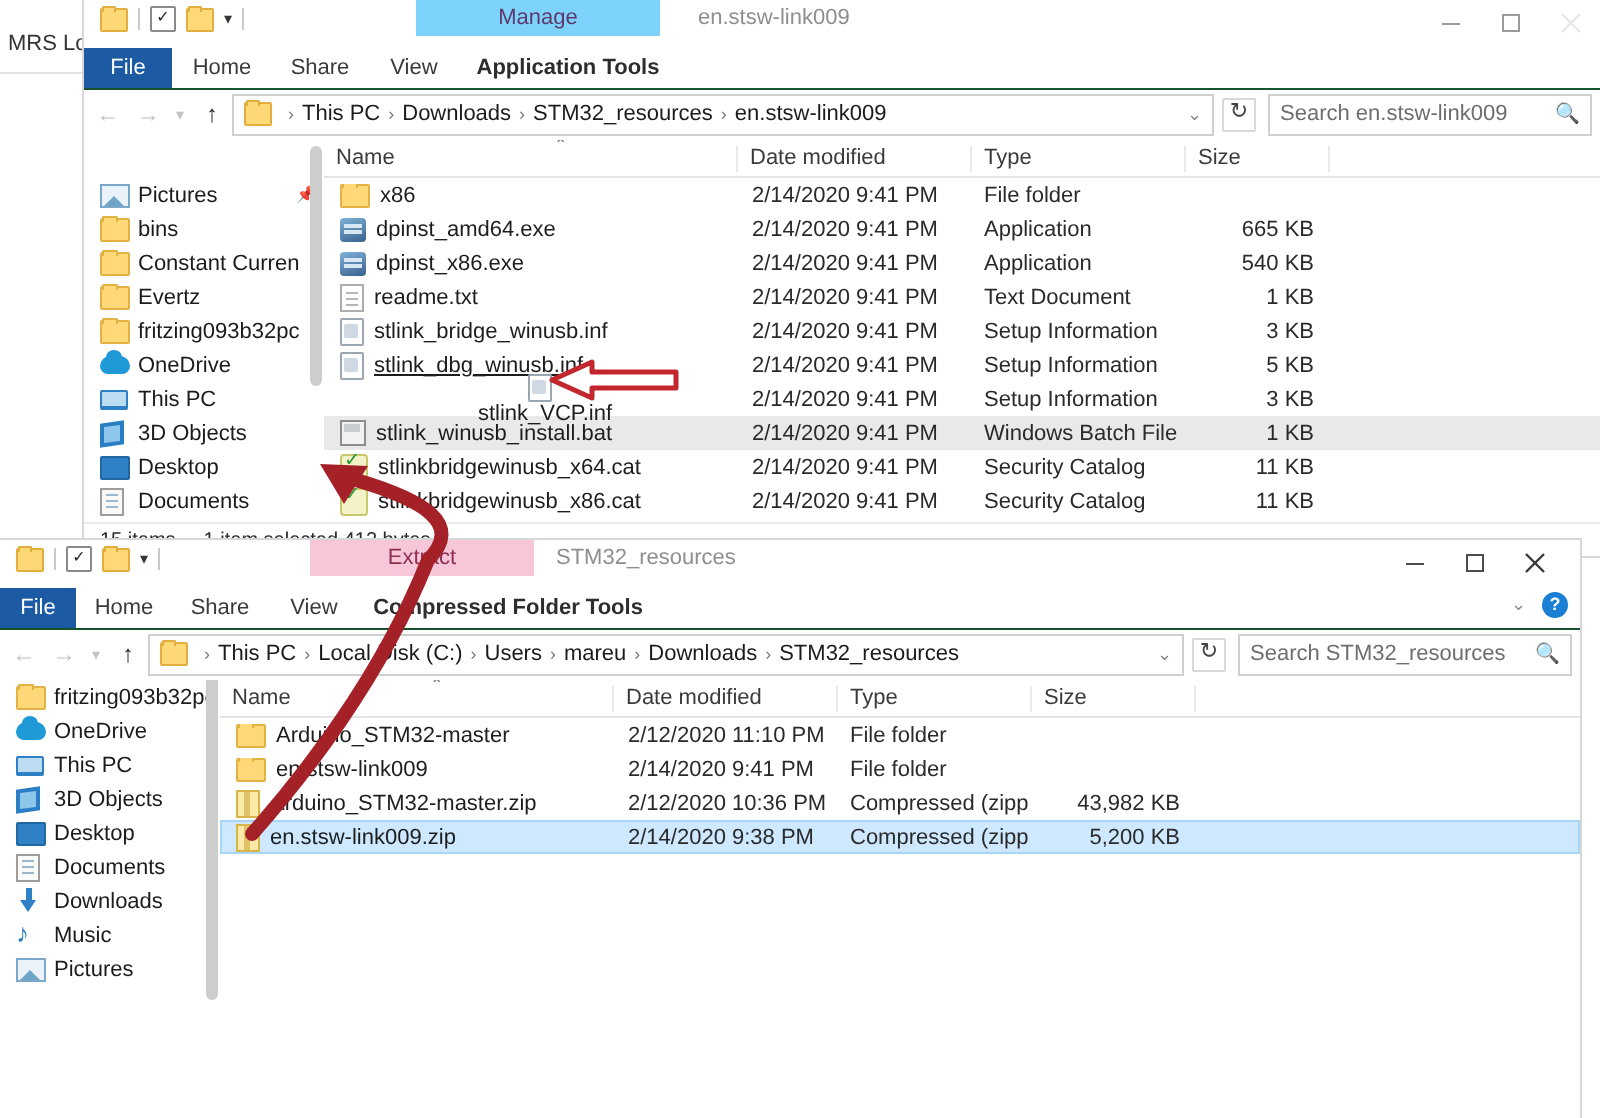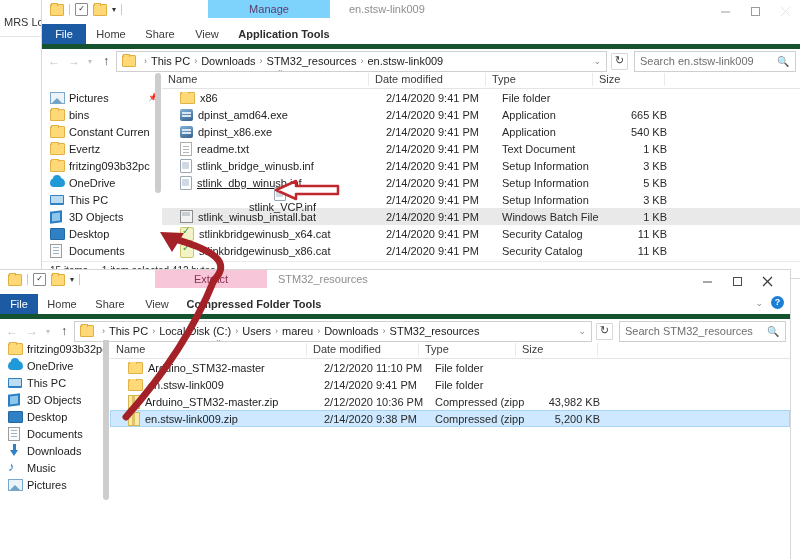--- a/index.html
+++ b/index.html
@@ -21,21 +21,21 @@
   .qat-check{width:11px;height:11px;border:1px solid #8a8a8a;border-radius:1px;color:#222;font-size:8px;line-height:10px;text-align:center;}
   .qat-drop{font-size:8px;color:#333;}
   .ctx-tab{position:absolute;top:0;height:18px;line-height:18px;text-align:center;font-size:11px;}
   .ctx-manage{background:#7dd3fc;color:#5d3a6b;}
   .ctx-extract{background:#f7c6d9;color:#8c2f51;}
   .win-title{position:absolute;font-size:11px;color:#8e8e8e;top:3px;}
   .wbtns{position:absolute;top:0;right:0;display:flex;}
   .wbtn{width:30px;height:22px;display:flex;align-items:center;justify-content:center;color:#555;font-size:11px;}
   .wbtn svg{display:block;}
 
-  .ribbon{position:relative;height:20px;border-bottom:5px solid #14532d;background:#fff;}
+  .ribbon{position:relative;height:20px;border-bottom:1px solid #14532d;background:#fff;}
   .rtab{position:absolute;top:0;height:20px;line-height:20px;text-align:center;font-size:11px;color:#3a3a3a;}
   .rtab.file{background:#1c5ba4;color:#fff;}
   .rtab.sub{color:#2d2d2d;font-weight:bold;}
   .ribbon-right{position:absolute;right:6px;top:2px;display:flex;align-items:center;gap:8px;}
   .chev{font-size:9px;color:#888;}
   .helpicon{width:13px;height:13px;border-radius:50%;background:#1b7fd4;color:#fff;font-size:9px;line-height:13px;text-align:center;font-weight:bold;}
 
   .navbar{position:relative;height:24px;display:flex;align-items:center;background:#fff;}
   .navbtn{width:20px;text-align:center;color:#9a9a9a;font-size:12px;}
   .navbtn.up{color:#333;font-size:12px;}
@@ -54,21 +54,21 @@
   .navitem .tx{margin-left:3px;overflow:hidden;text-overflow:clip;}
   .pin{margin-left:auto;color:#8b8b8b;font-size:9px;padding-right:4px;}
   .np-scroll{position:absolute;right:1px;width:6px;background:#cdcdcd;border-radius:3px;}
 
   .listpane{flex:1;position:relative;overflow:hidden;}
   .hdr{display:flex;height:18px;align-items:center;border-bottom:1px solid #e4e4e4;color:#3b3b3b;font-size:11px;}
   .hdr .cell{padding-left:6px;border-right:1px solid #eaeaea;height:13px;line-height:13px;overflow:hidden;}
   .row{display:flex;height:17px;align-items:center;font-size:11px;color:#1d1d1d;}
   .row.sel-grey{background:#e9e9e9;}
   .row.sel-blue{background:#cde8ff;box-shadow:inset 0 0 0 1px #a8d4f5;}
-  .row .cname{display:flex;align-items:center;padding-left:18px;overflow:hidden;white-space:nowrap;}
+  .row .cname{display:flex;align-items:center;padding-left:8px;overflow:hidden;white-space:nowrap;}
   .row .cname .nm{margin-left:5px;}
   .row .c{padding-left:6px;white-space:nowrap;overflow:hidden;color:#2a2a2a;}
   .row .c.right{text-align:right;padding-right:8px;padding-left:0;}
   .sortcaret{position:absolute;font-size:8px;color:#777;}
 
   
   .ico{width:13px;height:13px;flex:none;position:relative;}
   .ico-folder{width:13px;height:10px;background:#ffd978;border:1px solid #e3b244;border-radius:1px;}
   .ico-folder:before{content:"";position:absolute;left:0;top:-2px;width:6px;height:2px;background:#ffd978;border:1px solid #e3b244;border-bottom:none;border-radius:1px 1px 0 0;}
   .ico-exe{width:13px;height:12px;background:linear-gradient(160deg,#7fb2d8,#38618e);border-radius:2px;position:relative;}

